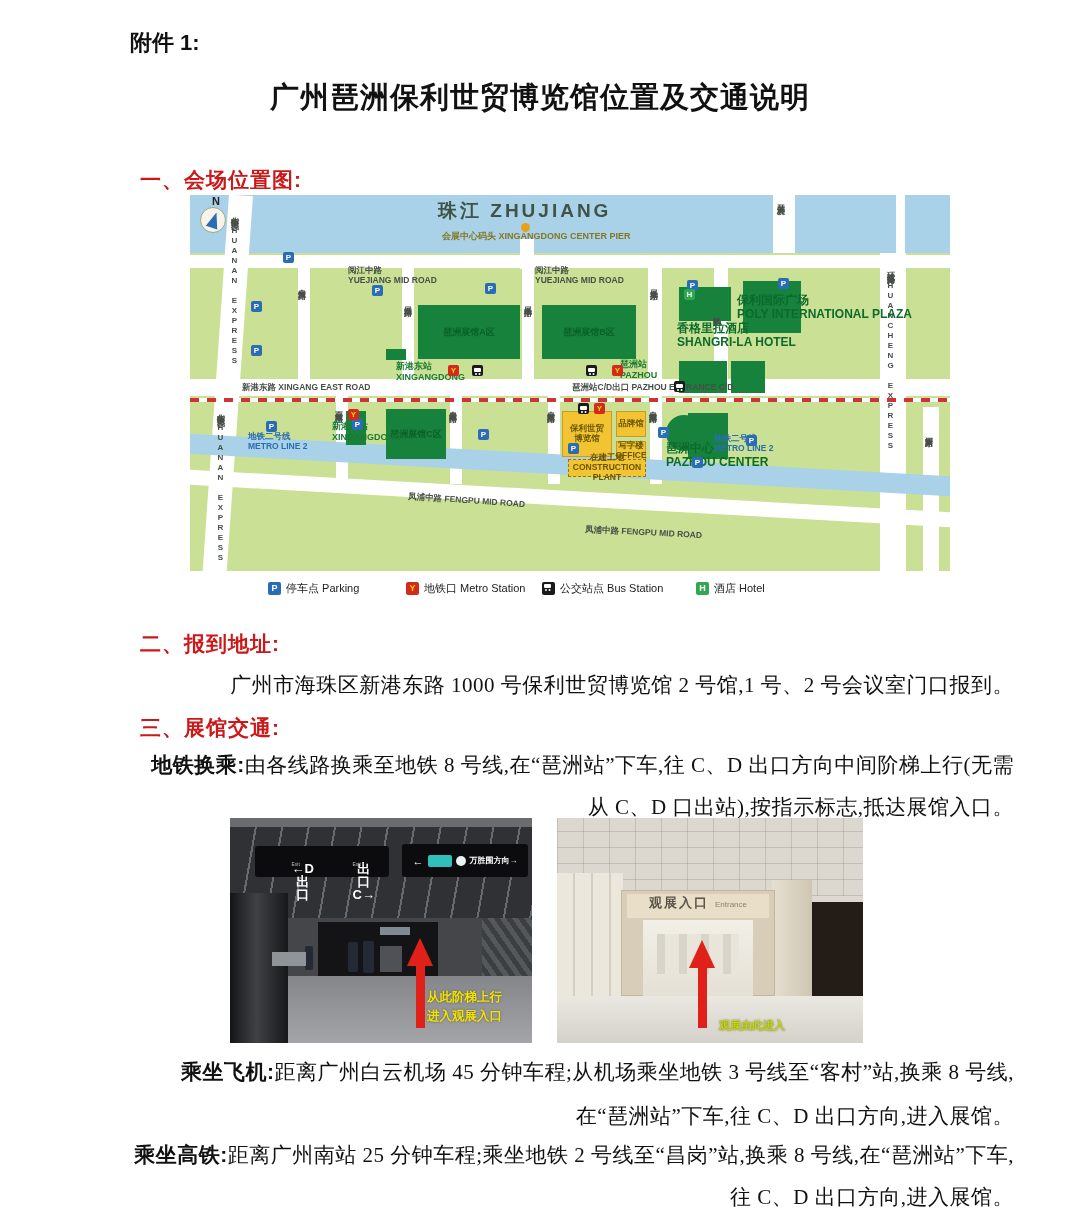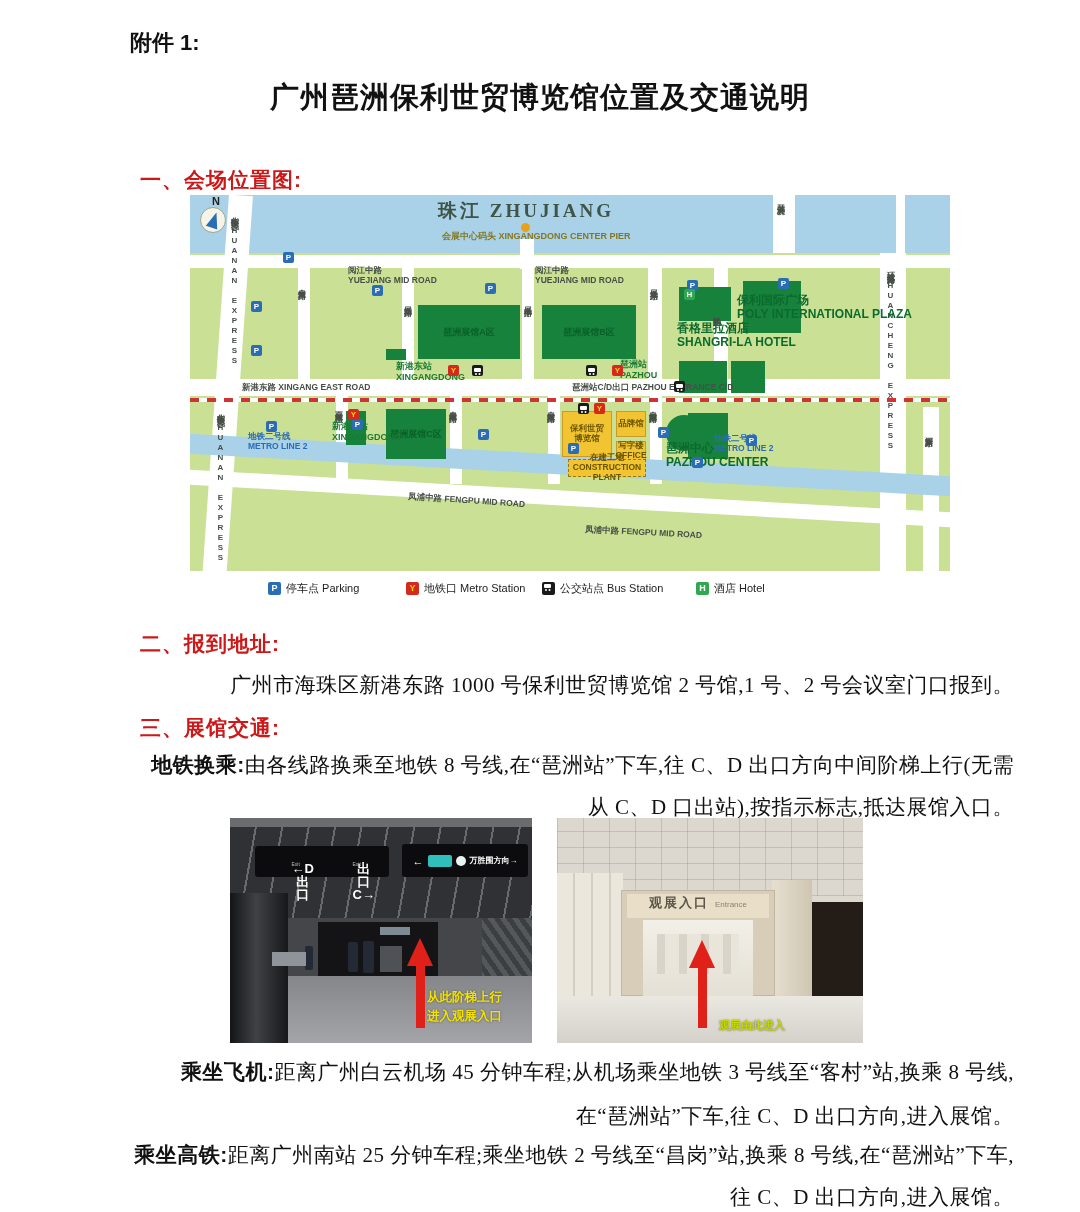--- a/index.html
+++ b/index.html
@@ -190,21 +190,21 @@
         <div class="bldg gold" style="left: 426px; top: 216px; width: 30px; height: 26px;">
           <span>品牌馆</span>
         </div>
         <div class="bldg gold" style="left: 426px; top: 246px; width: 30px; height: 20px;">
           <span>写字楼
 OFFICE</span>
         </div>
         <div class="bldg gold dashed" style="left: 378px; top: 264px; width: 78px; height: 18px;">
           <span>在建工地 CONSTRUCTION PLANT</span>
         </div>
-        <div class="lbl lbl-river" style="left: 248px; top: 5px; font-family: Liberation Serif, serif;">珠江 ZHUJIANG</div>
+        <div class="lbl lbl-river" style="left: 248px; top: 5px;">珠江 ZHUJIANG</div>
         <div class="lbl lbl-pier" style="left: 252px; top: 36px;">会展中心码头 XINGANGDONG CENTER PIER</div>
         <div class="lbl lbl-road" style="left: 158px; top: 70px;">阅江中路
 YUEJIANG MID ROAD</div>
         <div class="lbl lbl-road" style="left: 345px; top: 70px;">阅江中路
 YUEJIANG MID ROAD</div>
         <div class="lbl lbl-road" style="left: 52px; top: 187px;">新港东路 XINGANG EAST ROAD</div>
         <div class="lbl lbl-road" style="left: 382px; top: 187px;">琶洲站C/D出口 PAZHOU ENTRANCE C/D</div>
         <div class="lbl lbl-road" style="left: 218px; top: 300px; transform: rotate(4deg);">凤浦中路 FENGPU MID ROAD</div>
         <div class="lbl lbl-road" style="left: 395px; top: 332px; transform: rotate(3deg);">凤浦中路 FENGPU MID ROAD</div>
         <div class="lbl lbl-roadv" style="left: 40px; top: 15px;">华南快速干线 HUANAN EXPRESS</div>

